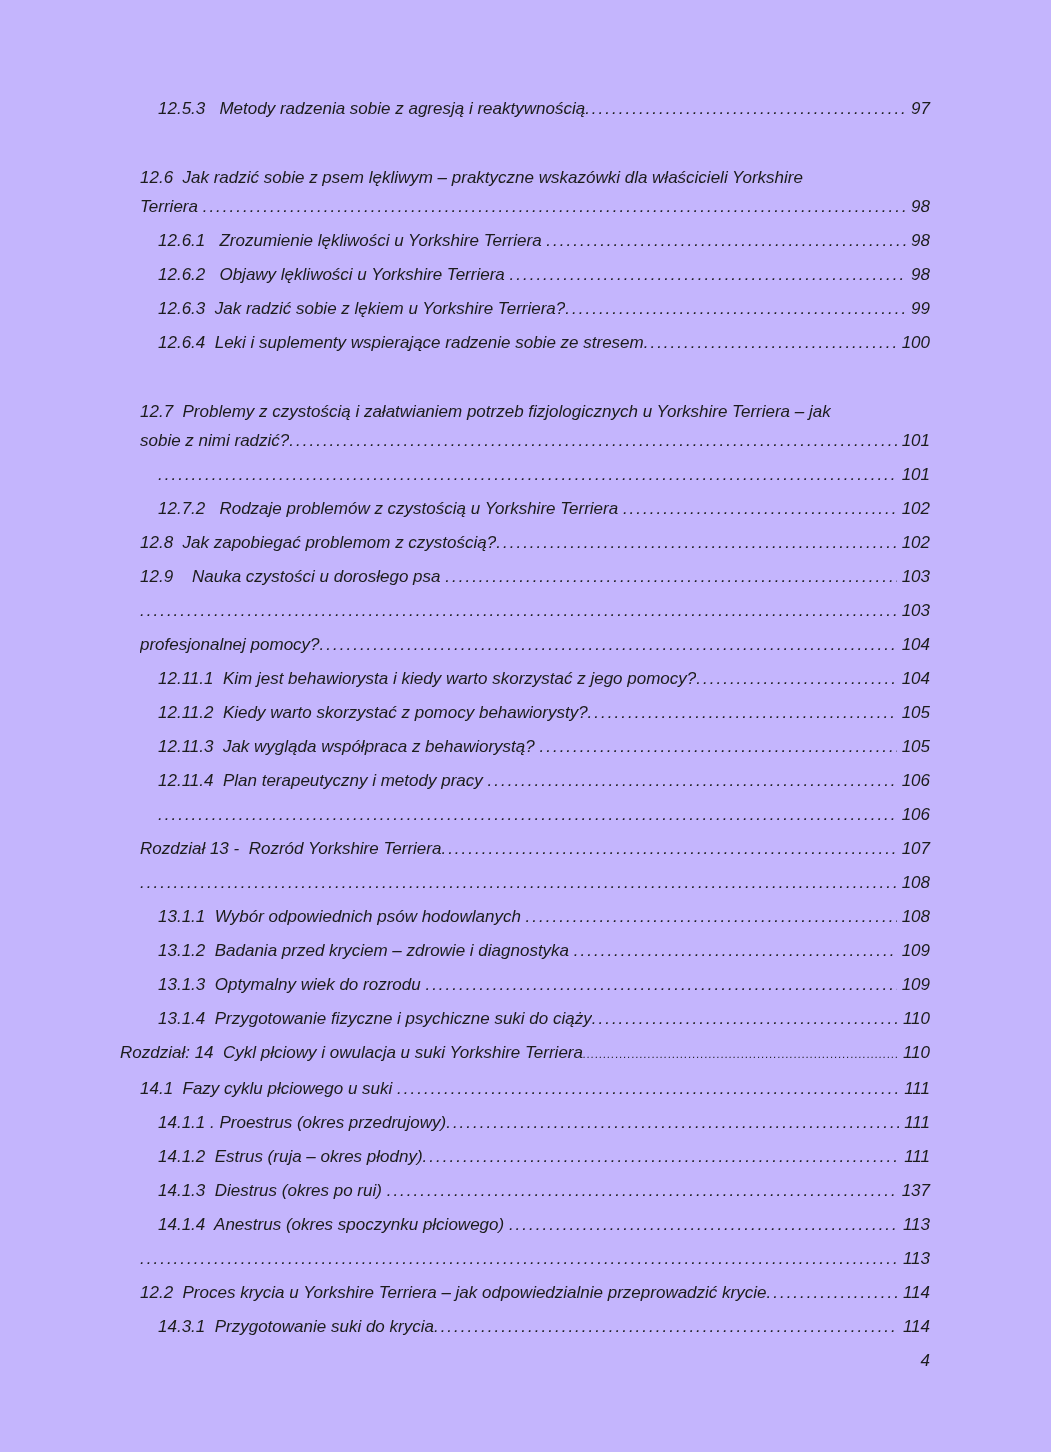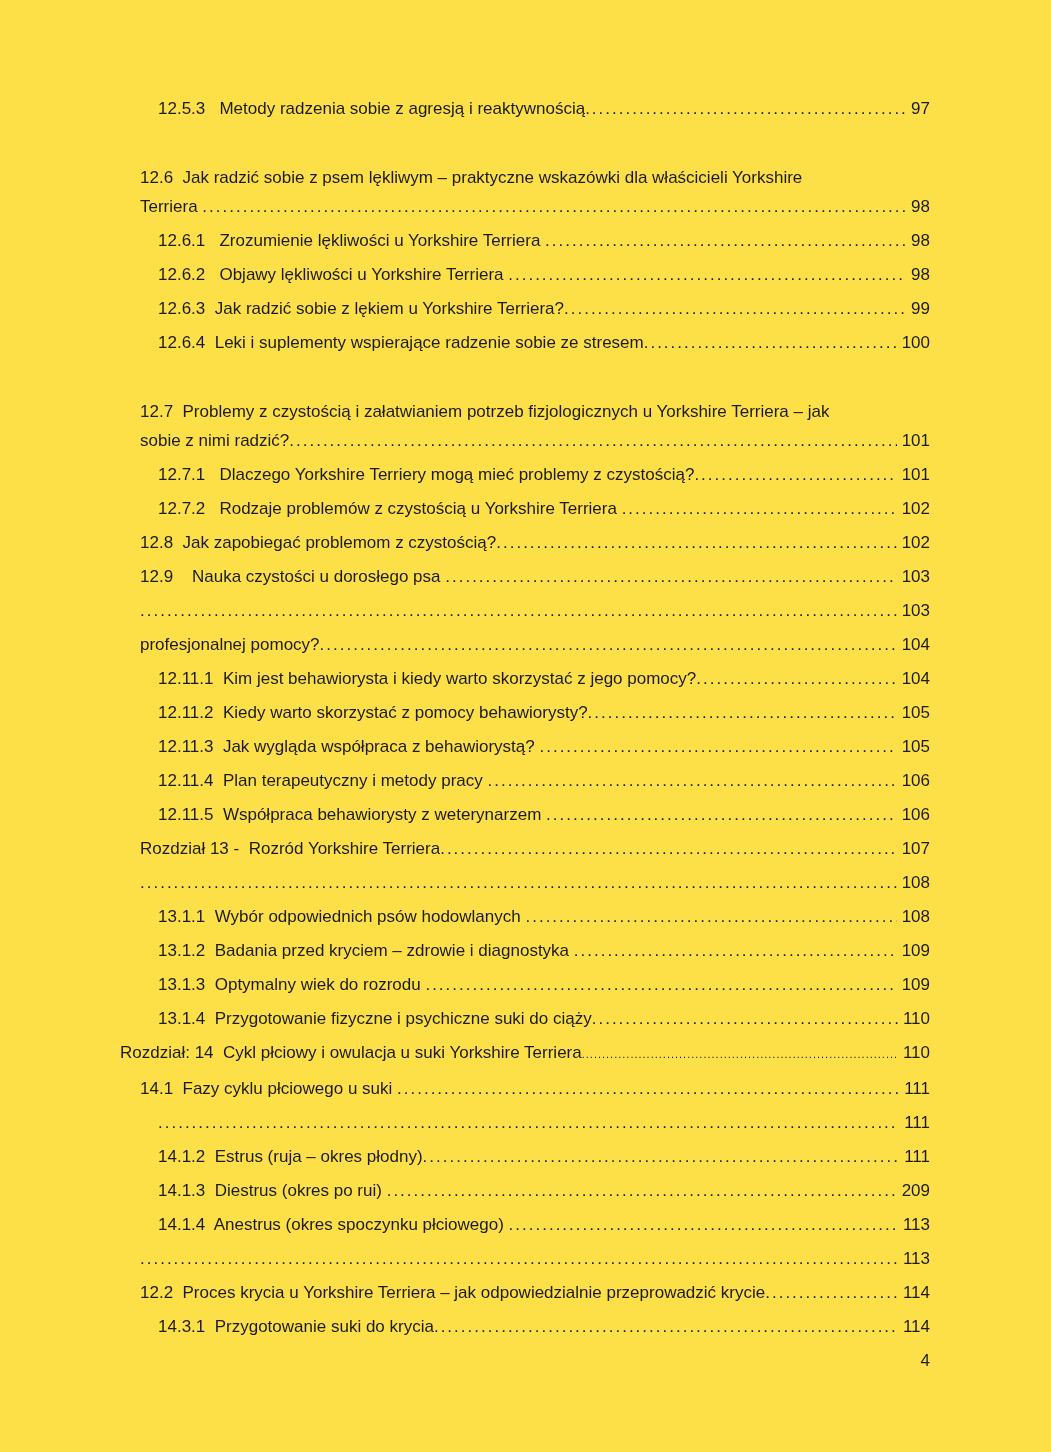--- a/index.html
+++ b/index.html
@@ -7,21 +7,22 @@
   body {
     background: #ffffff;
     font-family: "Liberation Sans", sans-serif;
     color: #1c1c1c;
     position: relative;
     overflow: hidden;
   }
   .page-surface {
     position: absolute;
     inset: 0;
-    background: #fde047;
+    background: #c4b5fd;
+    font-style: italic;
   }
   .toc {
     position: absolute;
     left: 120px;
     top: 94px;
     width: 810px;
   }
   .entry {
     display: flex;
     align-items: baseline;
@@ -100,21 +101,20 @@
       </div>
       <div class="entry level-1 no-gap">
         <span class="text">12.7  Problemy z czystością i załatwianiem potrzeb fizjologicznych u Yorkshire Terriera – jak</span>
       </div>
       <div class="entry level-1">
         <span class="text">sobie z nimi radzić?</span>
         <span class="dots"></span>
         <span class="page">101</span>
       </div>
       <div class="entry level-2">
-        <span class="text">12.7.1   Dlaczego Yorkshire Terriery mogą mieć problemy z czystością?</span>
         <span class="dots"></span>
         <span class="page">101</span>
       </div>
       <div class="entry level-2">
         <span class="text">12.7.2   Rodzaje problemów z czystością u Yorkshire Terriera </span>
         <span class="dots"></span>
         <span class="page">102</span>
       </div>
       <div class="entry level-1">
         <span class="text">12.8  Jak zapobiegać problemom z czystością?</span>
@@ -149,21 +149,20 @@
         <span class="text">12.11.3  Jak wygląda współpraca z behawiorystą? </span>
         <span class="dots"></span>
         <span class="page">105</span>
       </div>
       <div class="entry level-2">
         <span class="text">12.11.4  Plan terapeutyczny i metody pracy </span>
         <span class="dots"></span>
         <span class="page">106</span>
       </div>
       <div class="entry level-2">
-        <span class="text">12.11.5  Współpraca behawiorysty z weterynarzem </span>
         <span class="dots"></span>
         <span class="page">106</span>
       </div>
       <div class="entry level-1">
         <span class="text">Rozdział 13 -  Rozród Yorkshire Terriera</span>
         <span class="dots"></span>
         <span class="page">107</span>
       </div>
       <div class="entry level-1">
         <span class="dots"></span>
@@ -193,32 +192,33 @@
         <span class="text">Rozdział: 14  Cykl płciowy i owulacja u suki Yorkshire Terriera</span>
         <span class="dots"></span>
         <span class="page">110</span>
       </div>
       <div class="entry level-1">
         <span class="text">14.1  Fazy cyklu płciowego u suki </span>
         <span class="dots"></span>
         <span class="page">111</span>
       </div>
       <div class="entry level-2">
+        <span class="text">14.1.1 . Proestrus (okres przedrujowy)</span>
         <span class="dots"></span>
         <span class="page">111</span>
       </div>
       <div class="entry level-2">
         <span class="text">14.1.2  Estrus (ruja – okres płodny)</span>
         <span class="dots"></span>
         <span class="page">111</span>
       </div>
       <div class="entry level-2">
         <span class="text">14.1.3  Diestrus (okres po rui) </span>
         <span class="dots"></span>
-        <span class="page">209</span>
+        <span class="page">137</span>
       </div>
       <div class="entry level-2">
         <span class="text">14.1.4  Anestrus (okres spoczynku płciowego) </span>
         <span class="dots"></span>
         <span class="page">113</span>
       </div>
       <div class="entry level-1">
         <span class="dots"></span>
         <span class="page">113</span>
       </div>

